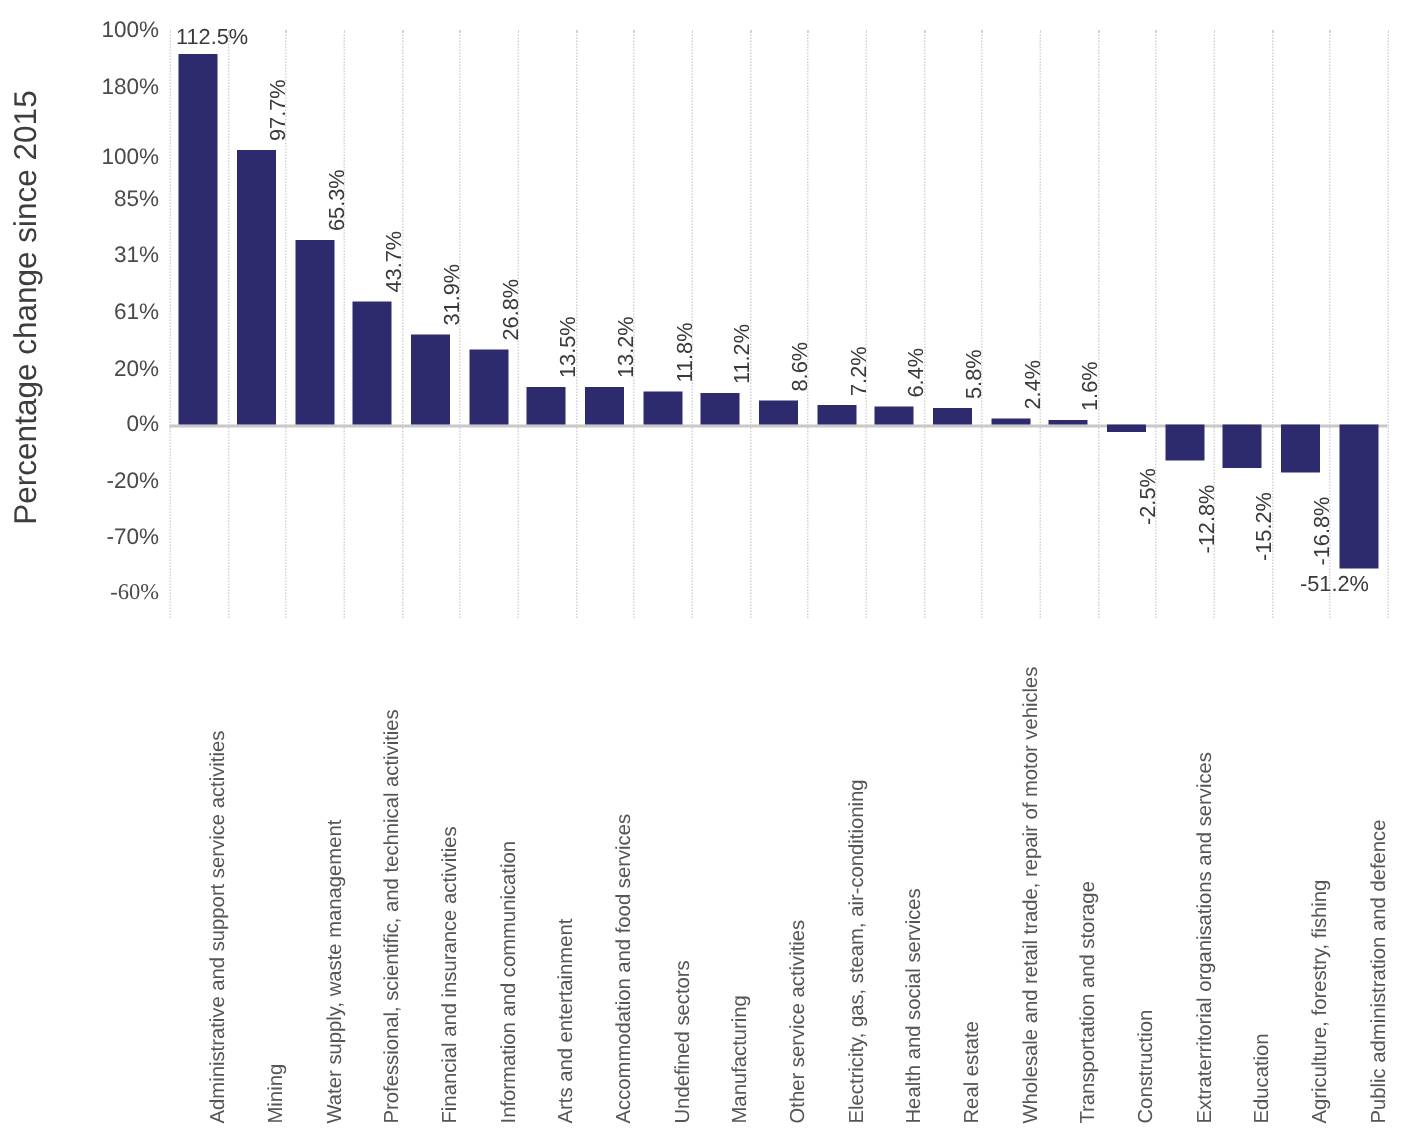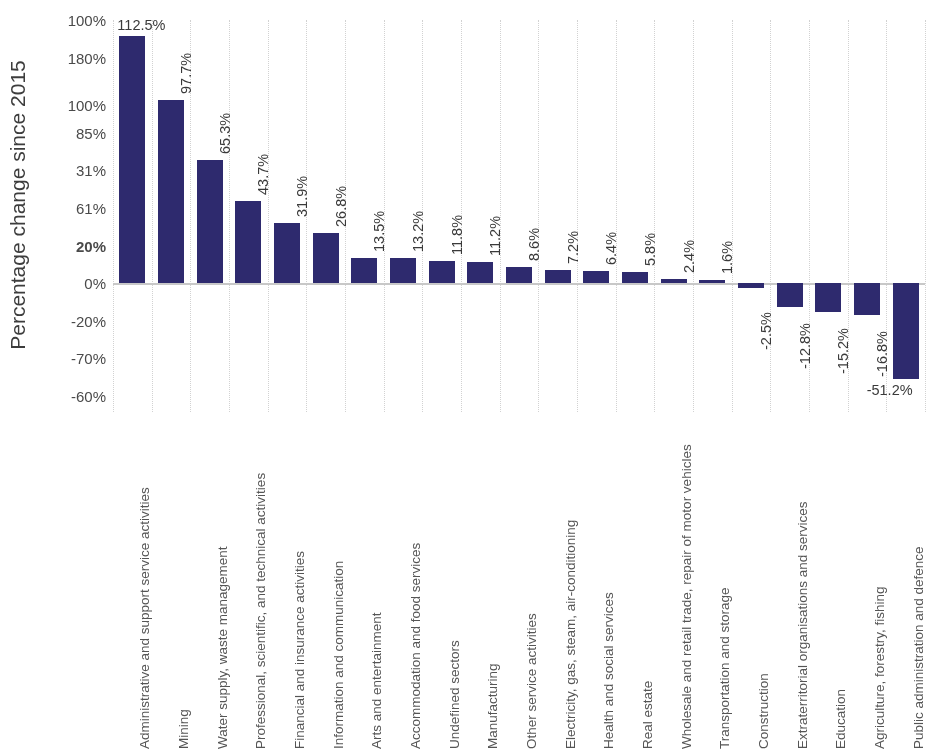--- a/index.html
+++ b/index.html
@@ -86,25 +86,25 @@
 
   <div id="ylabel">Percentage change since 2015</div>
 
   <div id="yticks">
       <div class="ytick" style="top: 0px;">100%</div>
       <div class="ytick" style="top: 37.6px;">180%</div>
       <div class="ytick" style="top: 85px; margin-left: 32px;">100%</div>
       <div class="ytick" style="top: 112.8px;">85%</div>
       <div class="ytick" style="top: 150.4px;">31%</div>
       <div class="ytick" style="top: 188px;">61%</div>
-      <div class="ytick" style="top: 225.6px; font-weight: bold;">20%</div>
+      <div class="ytick" style="top: 225.6px;">20%</div>
       <div class="ytick" style="top: 263.2px;">0%</div>
       <div class="ytick" style="top: 300.8px;">-20%</div>
       <div class="ytick" style="top: 338.4px;">-70%</div>
-      <div class="ytick" style="top: 376px;">-60%</div>
+      <div class="ytick" style="top: 376px; font-family: Liberation Serif, serif;">-60%</div>
     </div>
 
   <div id="gridzone">
       <div class="vgrid2" style="left: 0px;"></div>
       <div class="vgrid2" style="left: 38.6667px;"></div>
       <div class="vgrid2" style="left: 77.3333px;"></div>
       <div class="vgrid2" style="left: 116px;"></div>
       <div class="vgrid2" style="left: 154.667px;"></div>
       <div class="vgrid2" style="left: 193.333px;"></div>
       <div class="vgrid2" style="left: 232px;"></div>

